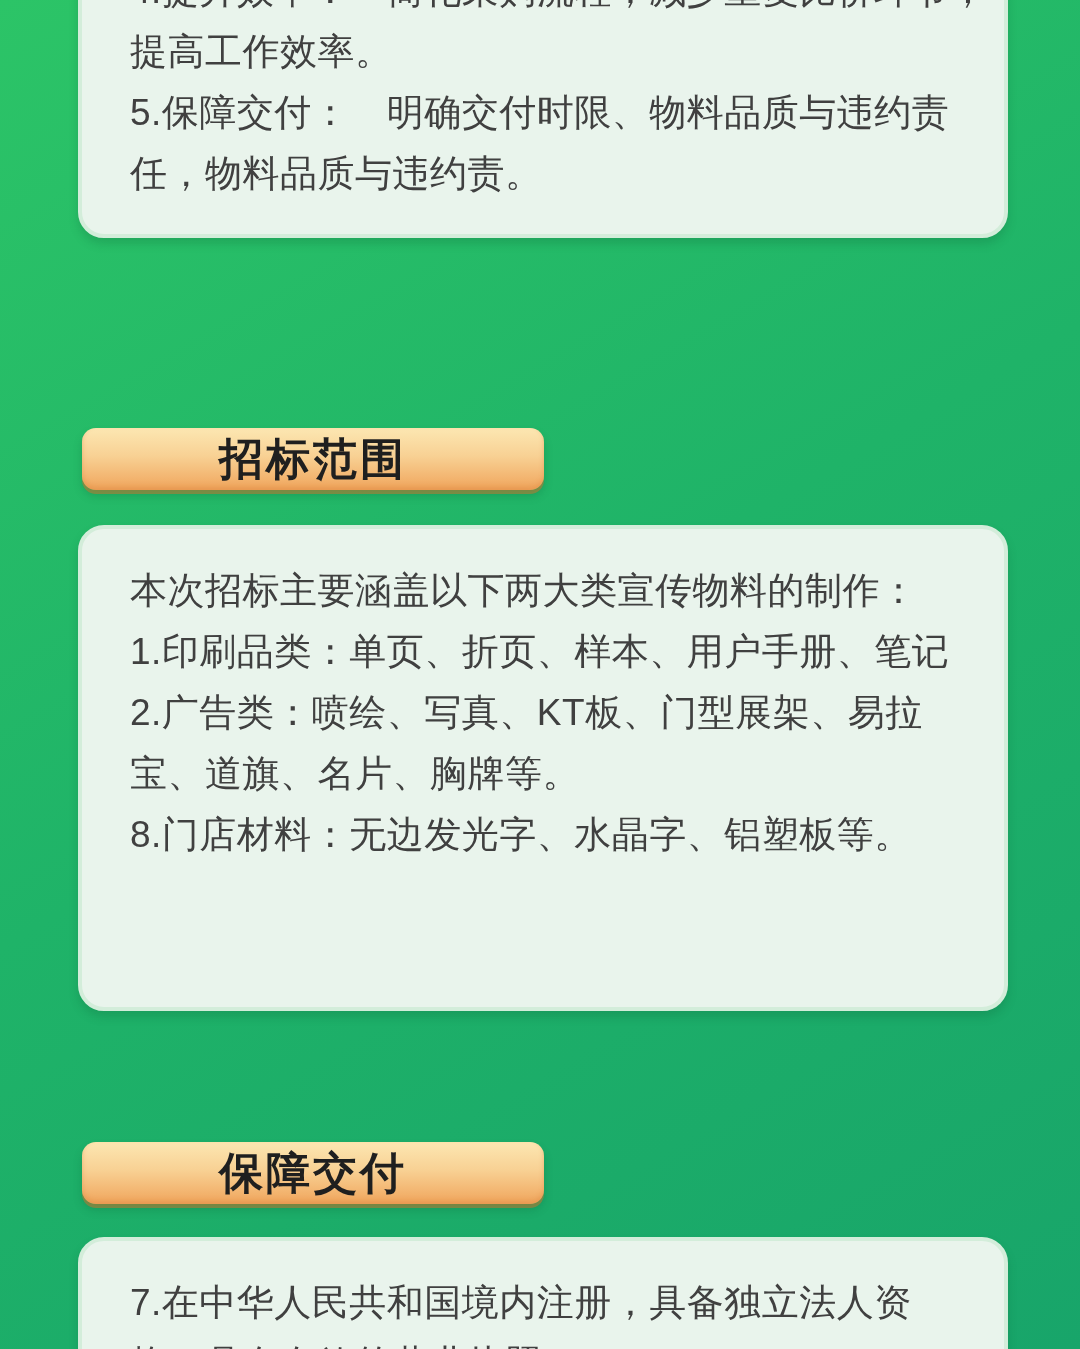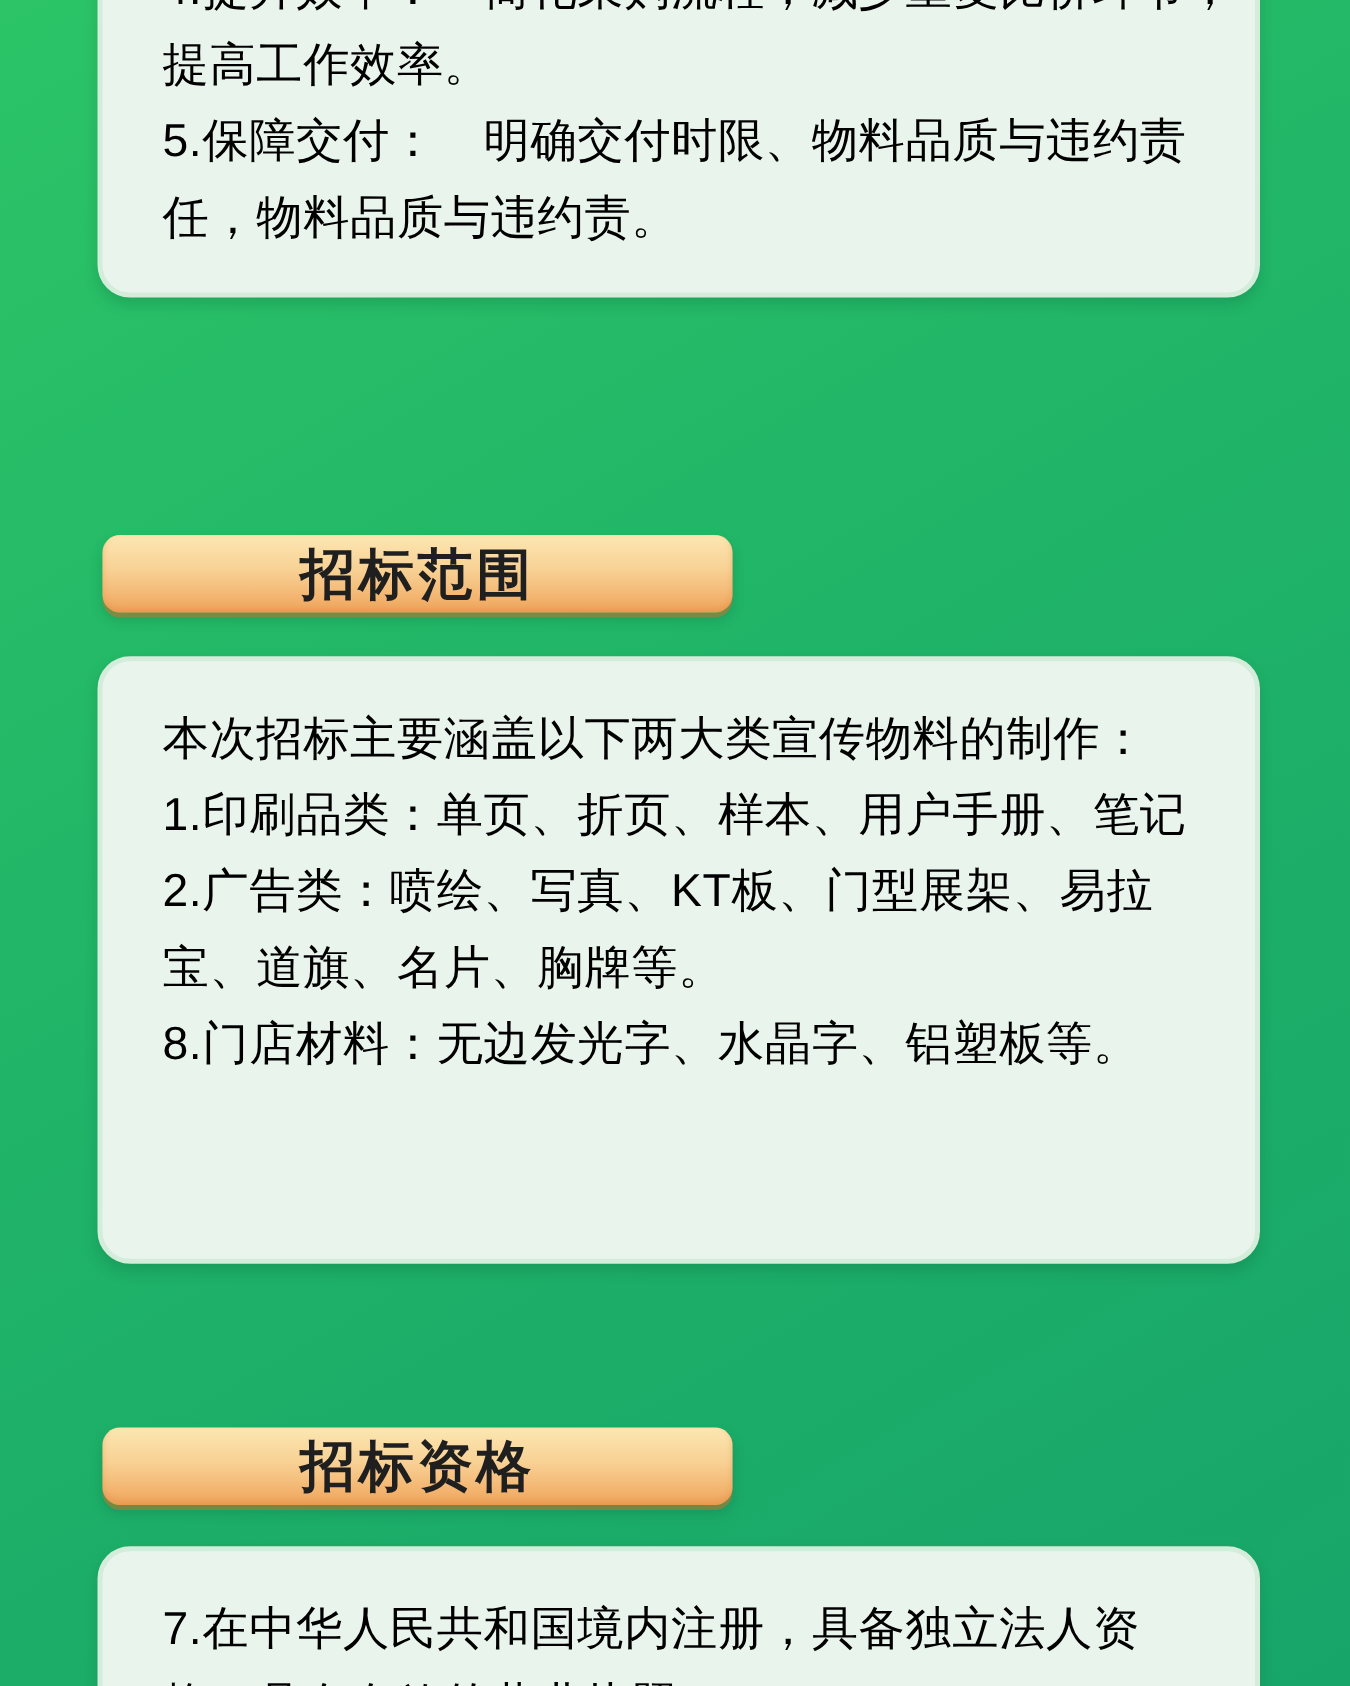--- a/index.html
+++ b/index.html
@@ -22,33 +22,33 @@
     background: #e9f4ec;
     border: 4px solid #d3edda;
     border-radius: 26px;
     padding: 31px 40px 0 48px;
     box-shadow: 0 6px 10px rgba(12, 92, 52, 0.22);
   }
 
   .card .line {
     font-size: 37px;
     line-height: 61px;
-    color: #000000;
+    color: #404040;
     letter-spacing: 0.5px;
     white-space: nowrap;
   }
 
   #card-top   { top: -75px;  height: 313px; }
   #card-scope { top: 525px;  height: 486px; }
   #card-qual  { top: 1237px; height: 280px; }
 
   .badge {
     position: absolute;
     left: 82px;
-    width: 504px;
+    width: 462px;
     height: 62px;
     border-radius: 14px;
     background: linear-gradient(180deg, #fce7b2 0%, #f8d194 45%, #f0a55c 100%);
     box-shadow: 0 4px 0 rgba(196, 118, 48, 0.55),
                 inset 0 -3px 5px rgba(222, 138, 66, 0.45),
                 0 6px 9px rgba(12, 92, 52, 0.25);
     display: flex;
     align-items: center;
     justify-content: center;
   }
@@ -82,21 +82,21 @@
 
   <div class="card" id="card-scope">
     <div class="line">本次招标主要涵盖以下两大类宣传物料的制作：</div>
     <div class="line">1.印刷品类：单页、折页、样本、用户手册、笔记</div>
     <div class="line">2.广告类：喷绘、写真、KT板、门型展架、易拉</div>
     <div class="line">宝、道旗、名片、胸牌等。</div>
     <div class="line">8.门店材料：无边发光字、水晶字、铝塑板等。</div>
   </div>
 
   <div class="badge" id="badge-qual">
-    <span class="badge-label">招标资格</span>
+    <span class="badge-label">保障交付</span>
   </div>
 
   <div class="card" id="card-qual">
     <div class="line">7.在中华人民共和国境内注册，具备独立法人资</div>
     <div class="line">格，具有有效的营业执照。</div>
   </div>
 
 </div>
 
 </body></html>

